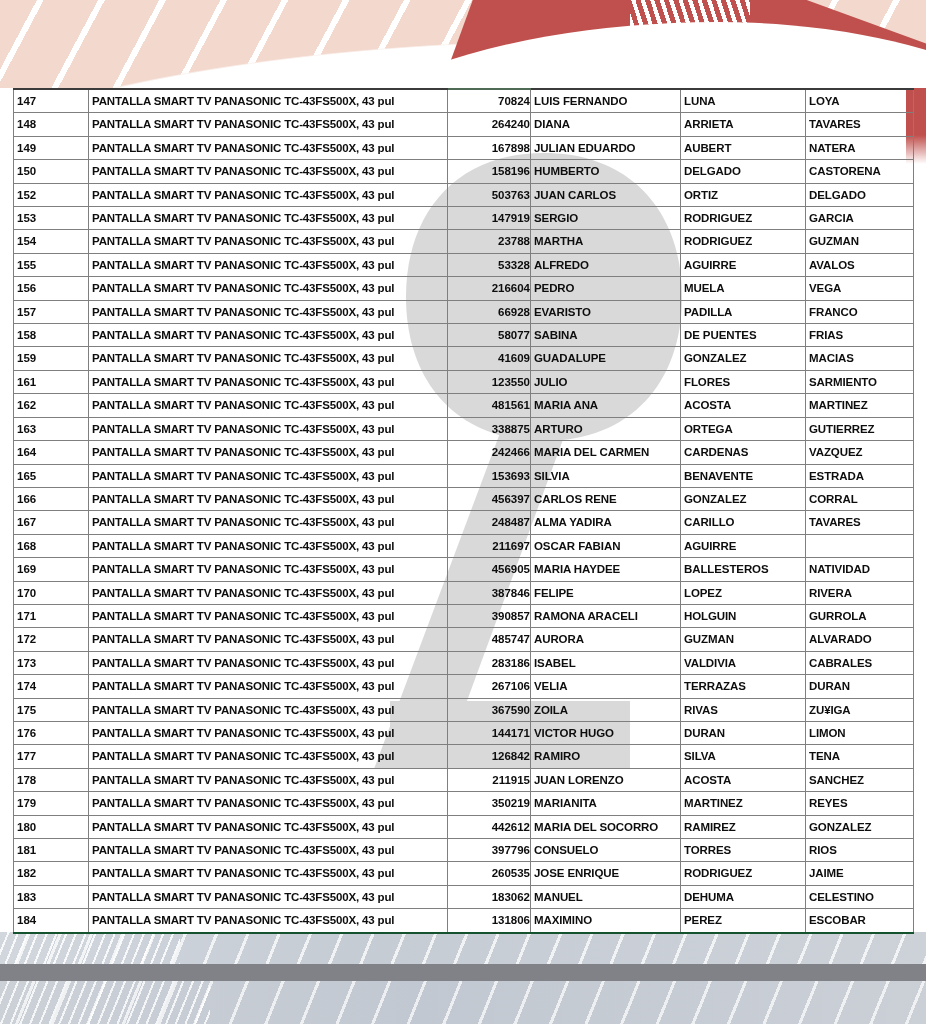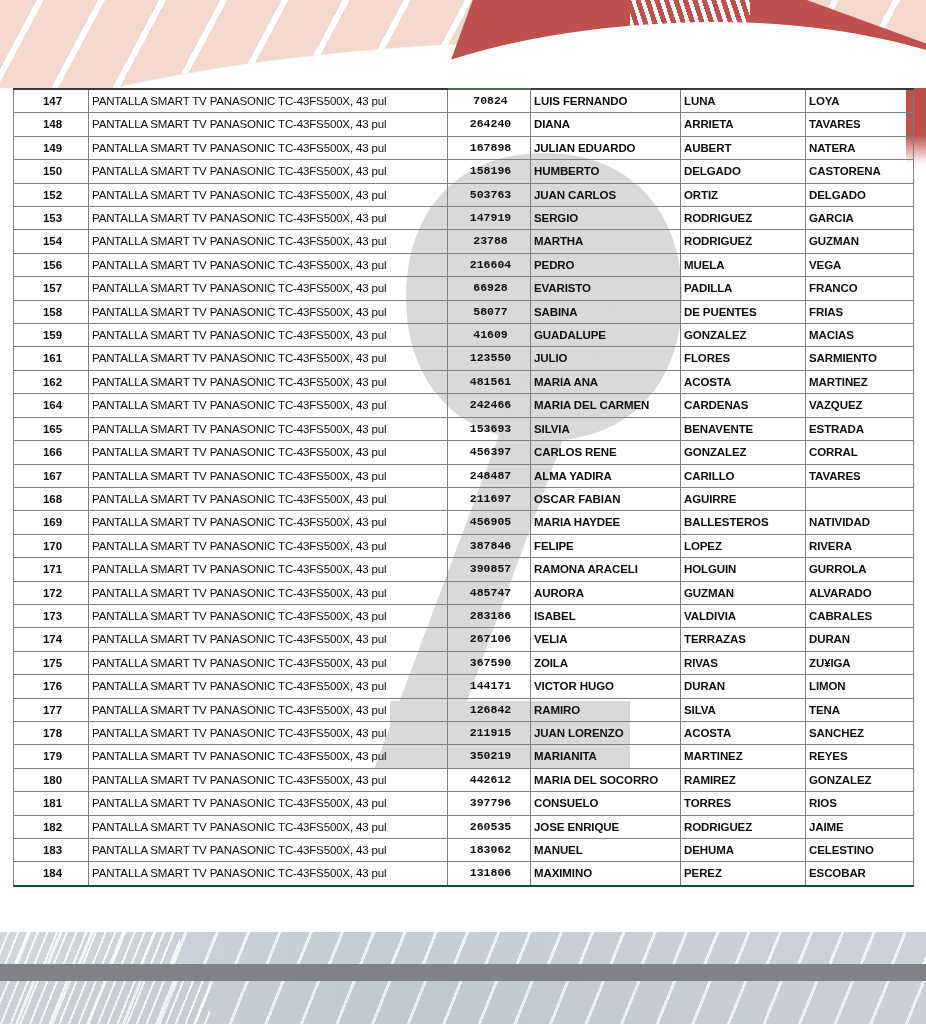--- a/index.html
+++ b/index.html
@@ -101,39 +101,38 @@
   }
   
   col.c-num   {width:75px;}
   col.c-desc  {width:359px;}
   col.c-folio {width:83px;}
   col.c-first {width:150px;}
   col.c-pat   {width:125px;}
   col.c-mat   {width:108px;}
 
   td.rownum{
-    text-align:center;
+    text-align:left;
     font-weight:700;
     font-size:12px;
     border-left:2px solid #3b3b3b;
     border-right:2px solid #3b3b3b;
   }
   td.desc{
-    font-weight:400;
+    font-weight:700;
     font-size:11.3px;
     letter-spacing:-0.15px;
     border-right:2px solid #3b3b3b;
   }
   td.folio{
-    text-align:center;
+    text-align:right;
     font-weight:700;
     font-size:12px;
     border-right:2px solid #3b3b3b;
     border-left:1px solid #7f7f7f;
-    font-family:Liberation Mono, monospace;
   }
   td.nm{
     font-weight:600;
     font-size:11.6px;
     letter-spacing:-0.1px;
   }
   td.mat{
     border-right:2px solid #3b3b3b;
   }
   tr.r-0 td.folio{border-top:2px solid #4f6b56;}
@@ -263,20 +262,28 @@
         </tr>
         <tr class="r-n">
           <td class="rownum">154</td>
           <td class="desc">PANTALLA SMART TV PANASONIC TC-43FS500X, 43 pul</td>
           <td class="folio">23788</td>
           <td class="nm">MARTHA</td>
           <td class="nm">RODRIGUEZ</td>
           <td class="nm mat">GUZMAN</td>
         </tr>
         <tr class="r-n">
+          <td class="rownum">155</td>
+          <td class="desc">PANTALLA SMART TV PANASONIC TC-43FS500X, 43 pul</td>
+          <td class="folio">53328</td>
+          <td class="nm">ALFREDO</td>
+          <td class="nm">AGUIRRE</td>
+          <td class="nm mat">AVALOS</td>
+        </tr>
+        <tr class="r-n">
           <td class="rownum">156</td>
           <td class="desc">PANTALLA SMART TV PANASONIC TC-43FS500X, 43 pul</td>
           <td class="folio">216604</td>
           <td class="nm">PEDRO</td>
           <td class="nm">MUELA</td>
           <td class="nm mat">VEGA</td>
         </tr>
         <tr class="r-n">
           <td class="rownum">157</td>
           <td class="desc">PANTALLA SMART TV PANASONIC TC-43FS500X, 43 pul</td>
@@ -309,20 +316,28 @@
           <td class="nm">FLORES</td>
           <td class="nm mat">SARMIENTO</td>
         </tr>
         <tr class="r-n">
           <td class="rownum">162</td>
           <td class="desc">PANTALLA SMART TV PANASONIC TC-43FS500X, 43 pul</td>
           <td class="folio">481561</td>
           <td class="nm">MARIA ANA</td>
           <td class="nm">ACOSTA</td>
           <td class="nm mat">MARTINEZ</td>
+        </tr>
+        <tr class="r-n">
+          <td class="rownum">163</td>
+          <td class="desc">PANTALLA SMART TV PANASONIC TC-43FS500X, 43 pul</td>
+          <td class="folio">338875</td>
+          <td class="nm">ARTURO</td>
+          <td class="nm">ORTEGA</td>
+          <td class="nm mat">GUTIERREZ</td>
         </tr>
         <tr class="r-n">
           <td class="rownum">164</td>
           <td class="desc">PANTALLA SMART TV PANASONIC TC-43FS500X, 43 pul</td>
           <td class="folio">242466</td>
           <td class="nm">MARIA DEL CARMEN</td>
           <td class="nm">CARDENAS</td>
           <td class="nm mat">VAZQUEZ</td>
         </tr>
         <tr class="r-n">

